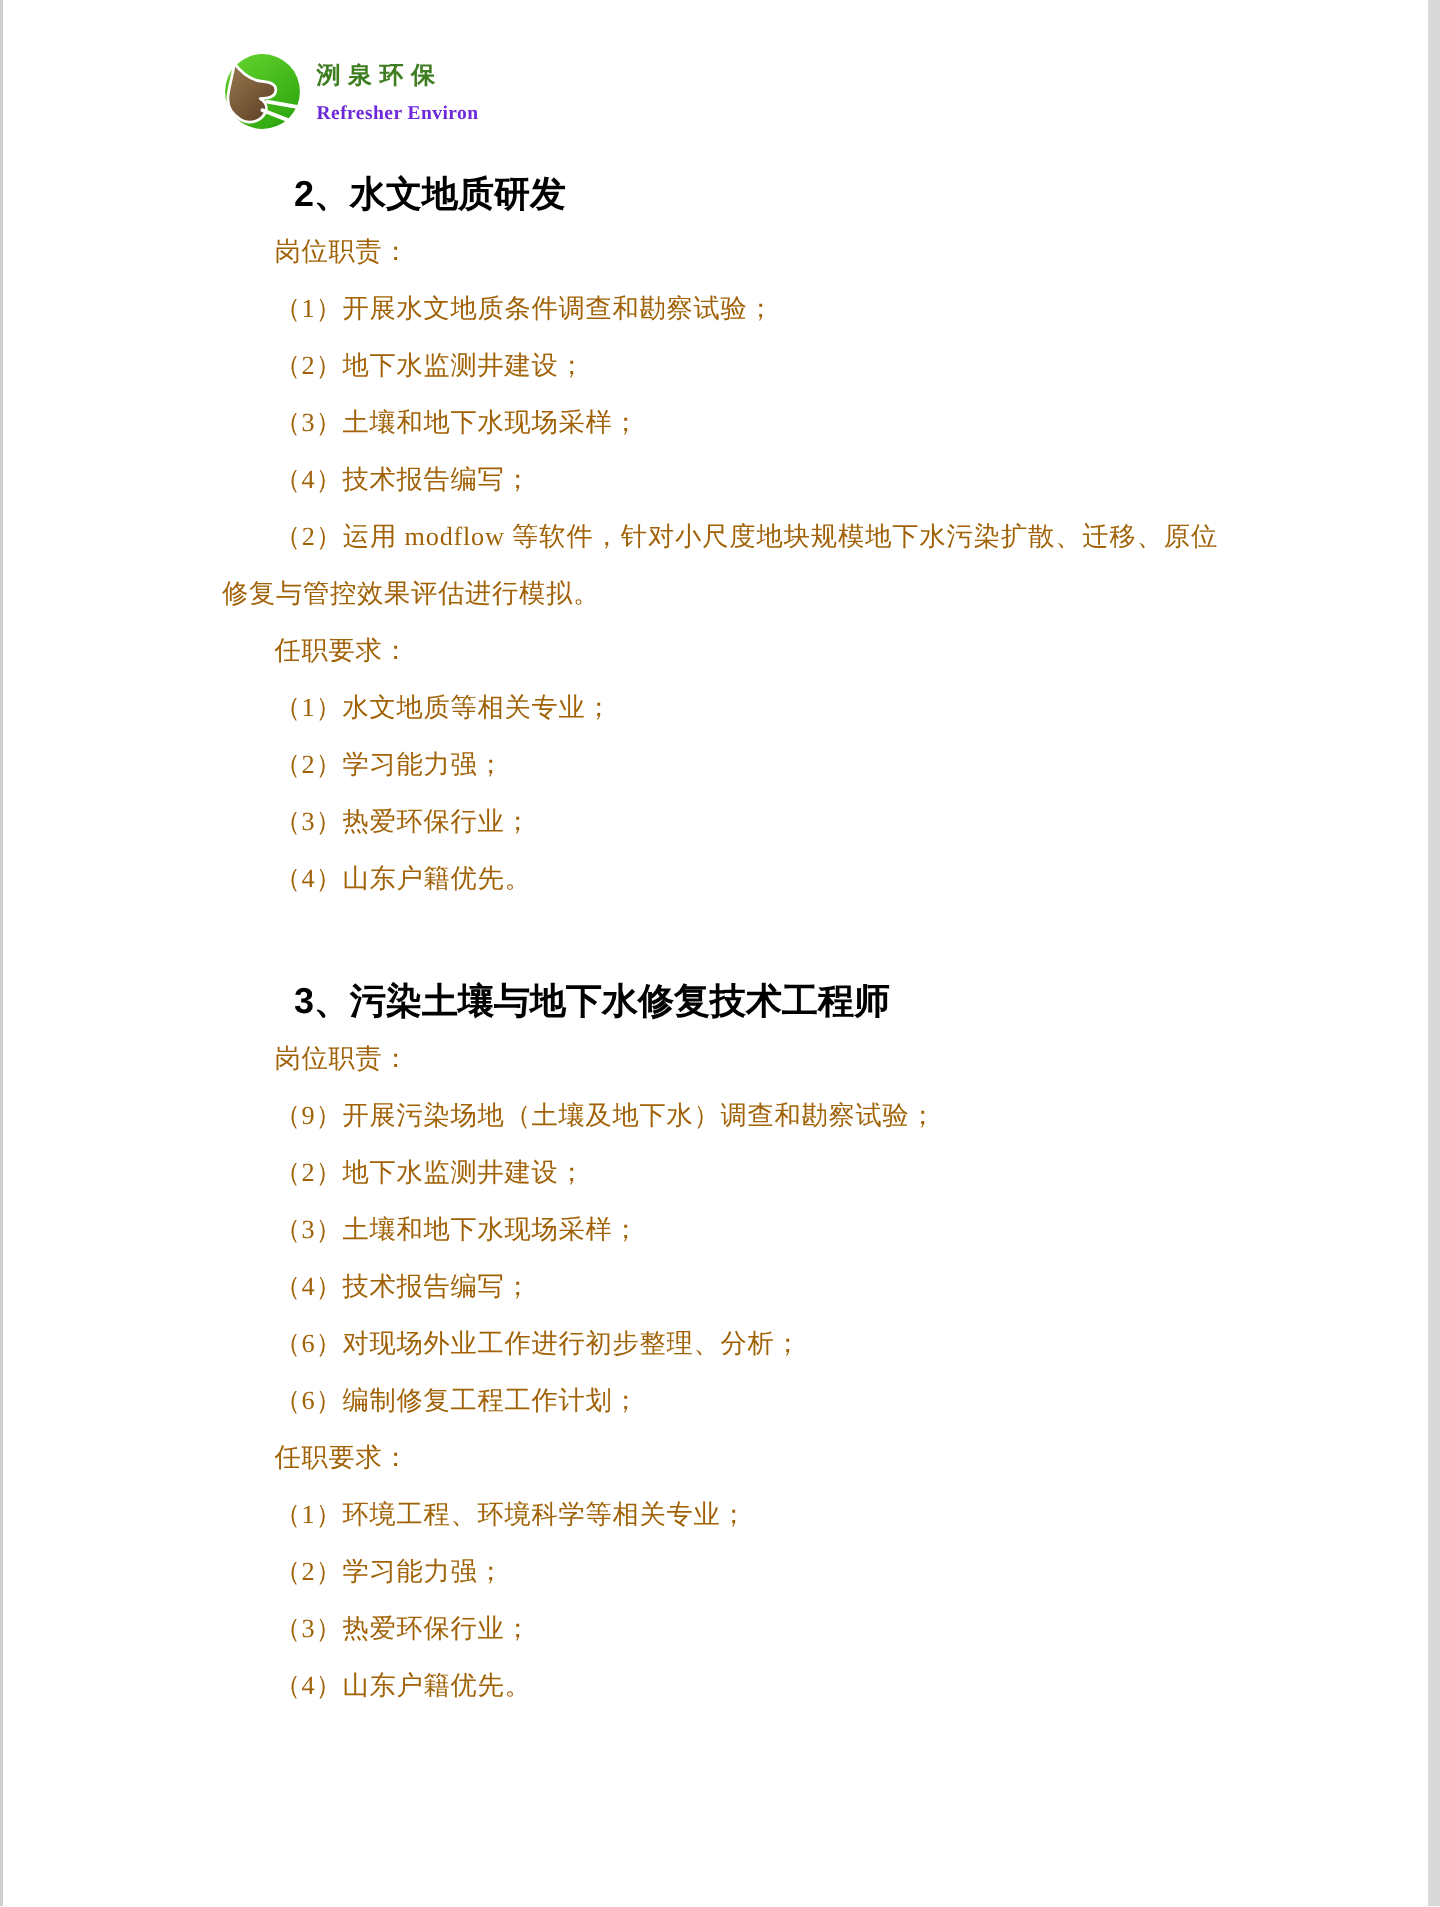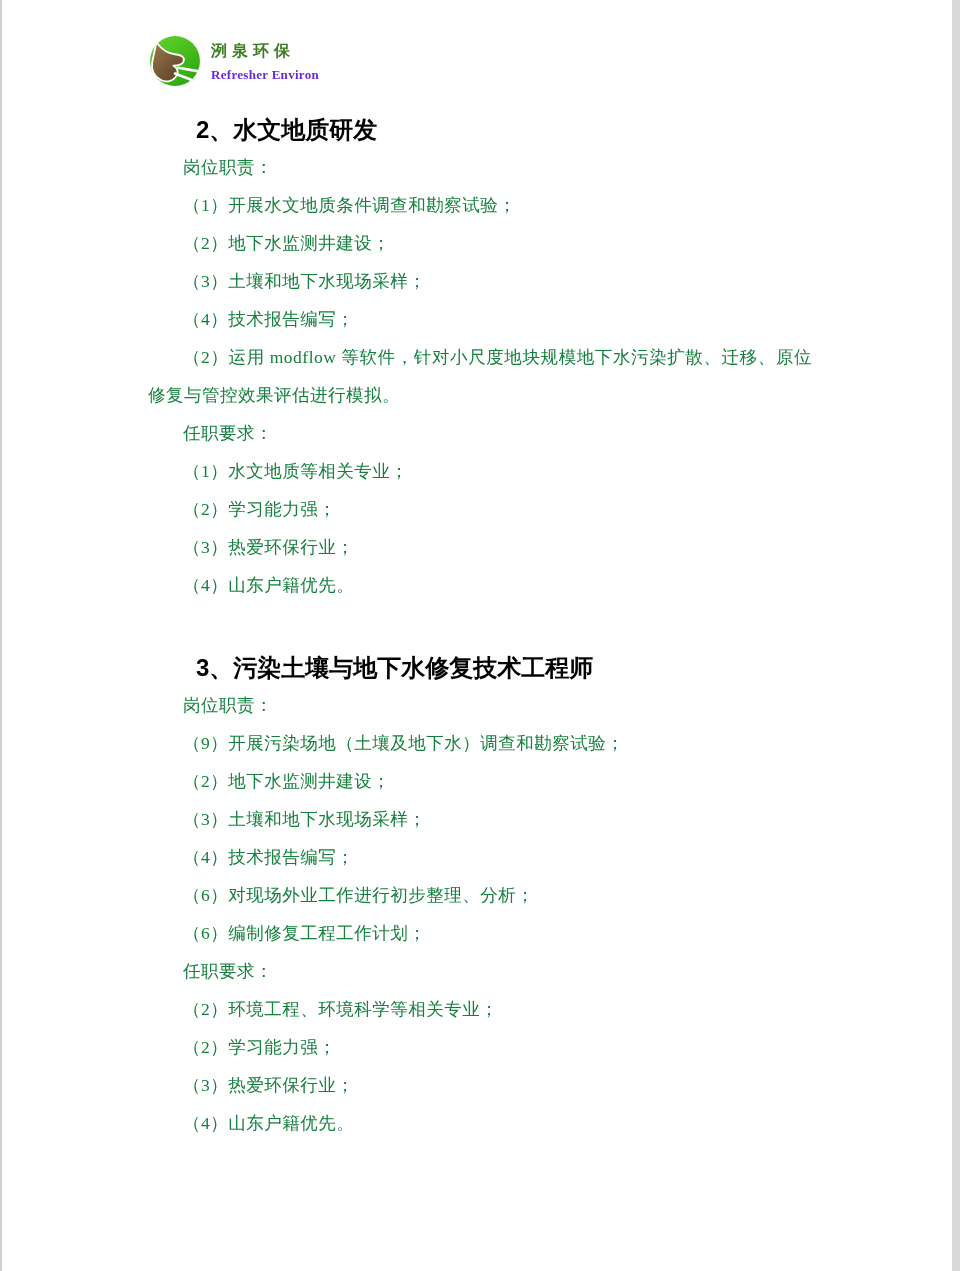--- a/index.html
+++ b/index.html
@@ -31,21 +31,21 @@
   }
 
   
   .sec-heading{
     font-family:"Liberation Sans","DejaVu Sans",sans-serif;
     font-size:24px;font-weight:bold;color:#000;
     line-height:28px;margin:29px 0 4px 0;text-indent:2em;
   }
   .sec3 .sec-heading{margin-top:50px;}
   .para{
-    margin:0;font-size:17.5px;color:#15803d;
+    margin:0;font-size:17.5px;color:#a16207;
     line-height:38px;text-indent:2em;letter-spacing:0.5px;
   }
   .wrap{text-align:justify;}
 </style>
 </head>
 <body>
 
 <div class="screen">
   <div class="edge edge-left"></div>
   <div class="edge edge-right"></div>
@@ -93,20 +93,20 @@
     <section class="sec3">
       <h2 class="sec-heading">3、污染土壤与地下水修复技术工程师</h2>
       <p class="para">岗位职责：</p>
       <p class="para">（9）开展污染场地（土壤及地下水）调查和勘察试验；</p>
       <p class="para">（2）地下水监测井建设；</p>
       <p class="para">（3）土壤和地下水现场采样；</p>
       <p class="para">（4）技术报告编写；</p>
       <p class="para">（6）对现场外业工作进行初步整理、分析；</p>
       <p class="para">（6）编制修复工程工作计划；</p>
       <p class="para">任职要求：</p>
-      <p class="para">（2）环境工程、环境科学等相关专业；</p>
+      <p class="para">（1）环境工程、环境科学等相关专业；</p>
       <p class="para">（2）学习能力强；</p>
       <p class="para">（3）热爱环保行业；</p>
       <p class="para">（4）山东户籍优先。</p>
     </section>
 
   </div>
 </div>
 
 </body></html>

